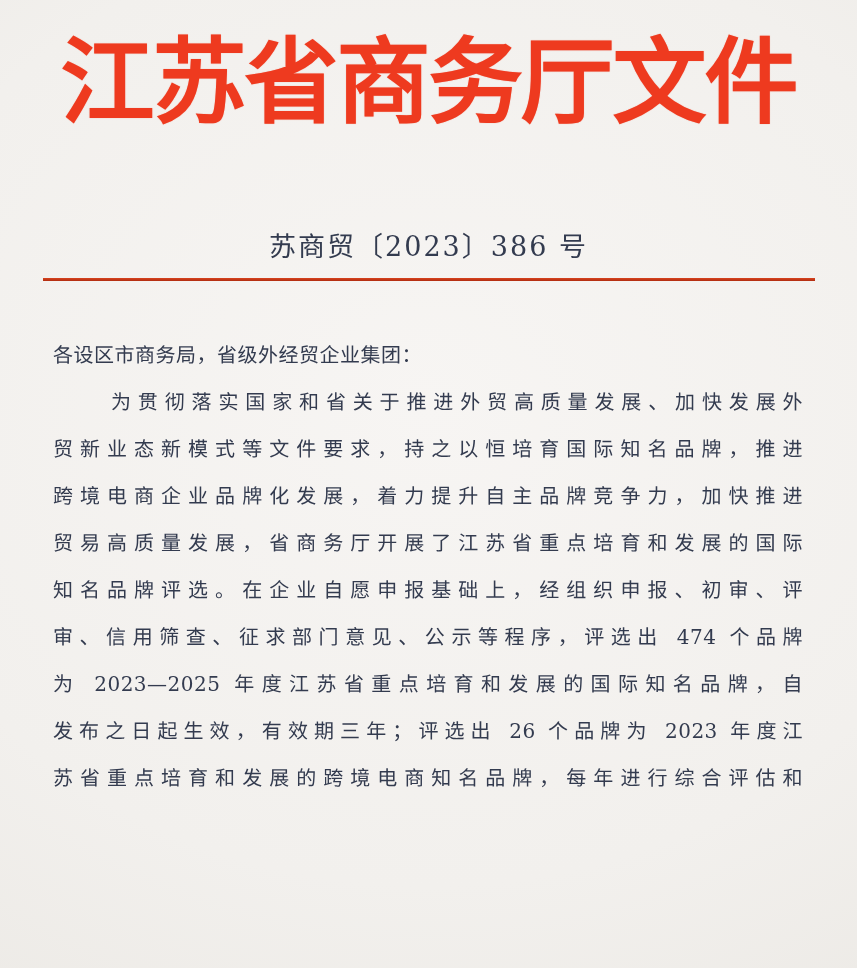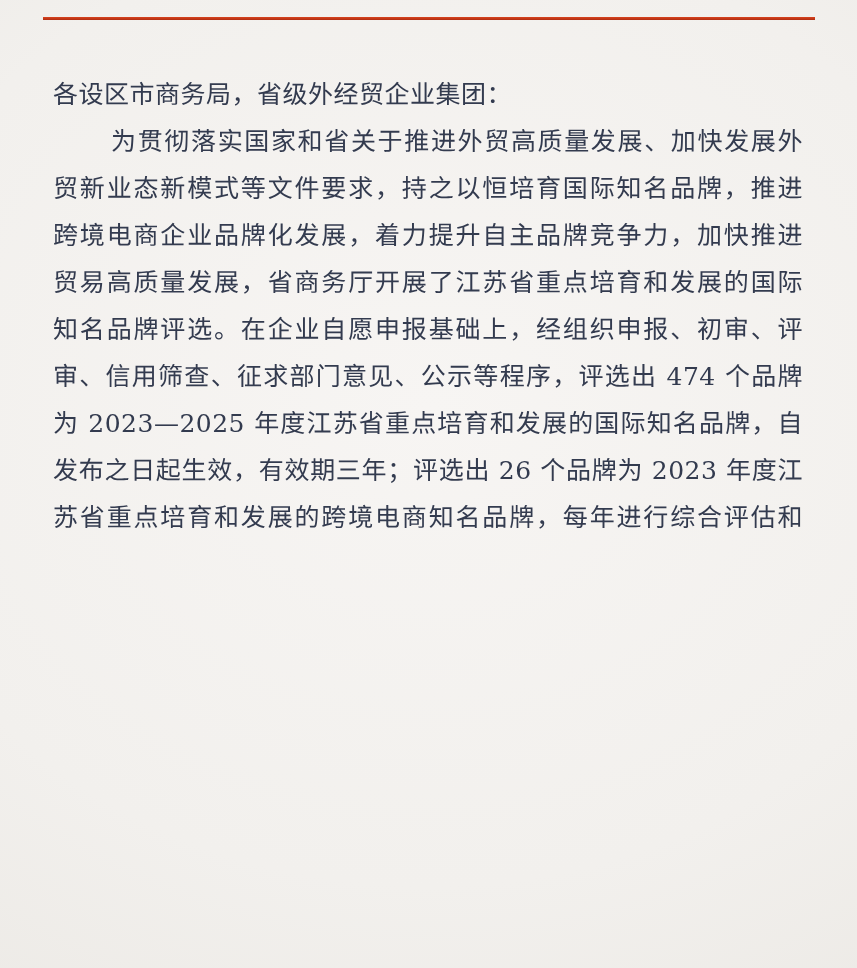--- a/index.html
+++ b/index.html
@@ -54,21 +54,21 @@
     text-align: center;
     font-weight: 700;
     font-size: 37px;
     line-height: 53px;
     letter-spacing: 0.5px;
     color: var(--title-ink);
   }
   .body-block {
     margin-top: 42px;
     padding: 0 54px 0 53px;
-    font-size: 25px;
+    font-size: 20px;
     line-height: 47px;
     letter-spacing: 0.5px;
     color: var(--ink);
   }
   .body-line {
     height: 47px;
     text-align: justify;
     text-align-last: justify;
     white-space: nowrap;
   }
@@ -78,21 +78,23 @@
   }
   .body-line.indent {
     padding-left: 58px;
   }
 </style>
 </head>
 <body>
 
 <div class="page">
 
+  <div class="header-title">江苏省商务厅文件</div>
 
+  <div class="doc-number">苏商贸〔2023〕386 号</div>
 
   <hr class="red-rule">
 
   <div class="doc-title">
   </div>
 
   <div class="body-block">
     <div class="body-line salutation">各设区市商务局，省级外经贸企业集团：</div>
     <div class="body-line indent">为贯彻落实国家和省关于推进外贸高质量发展、加快发展外</div>
     <div class="body-line">贸新业态新模式等文件要求，持之以恒培育国际知名品牌，推进</div>

